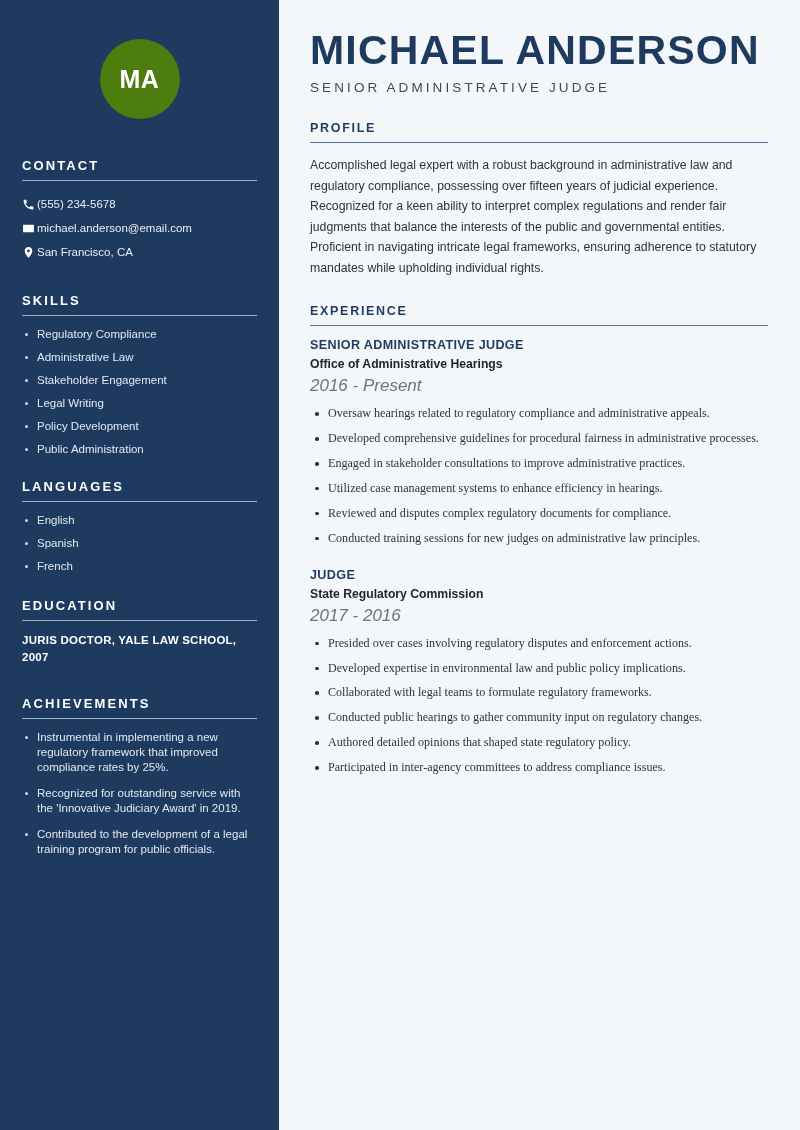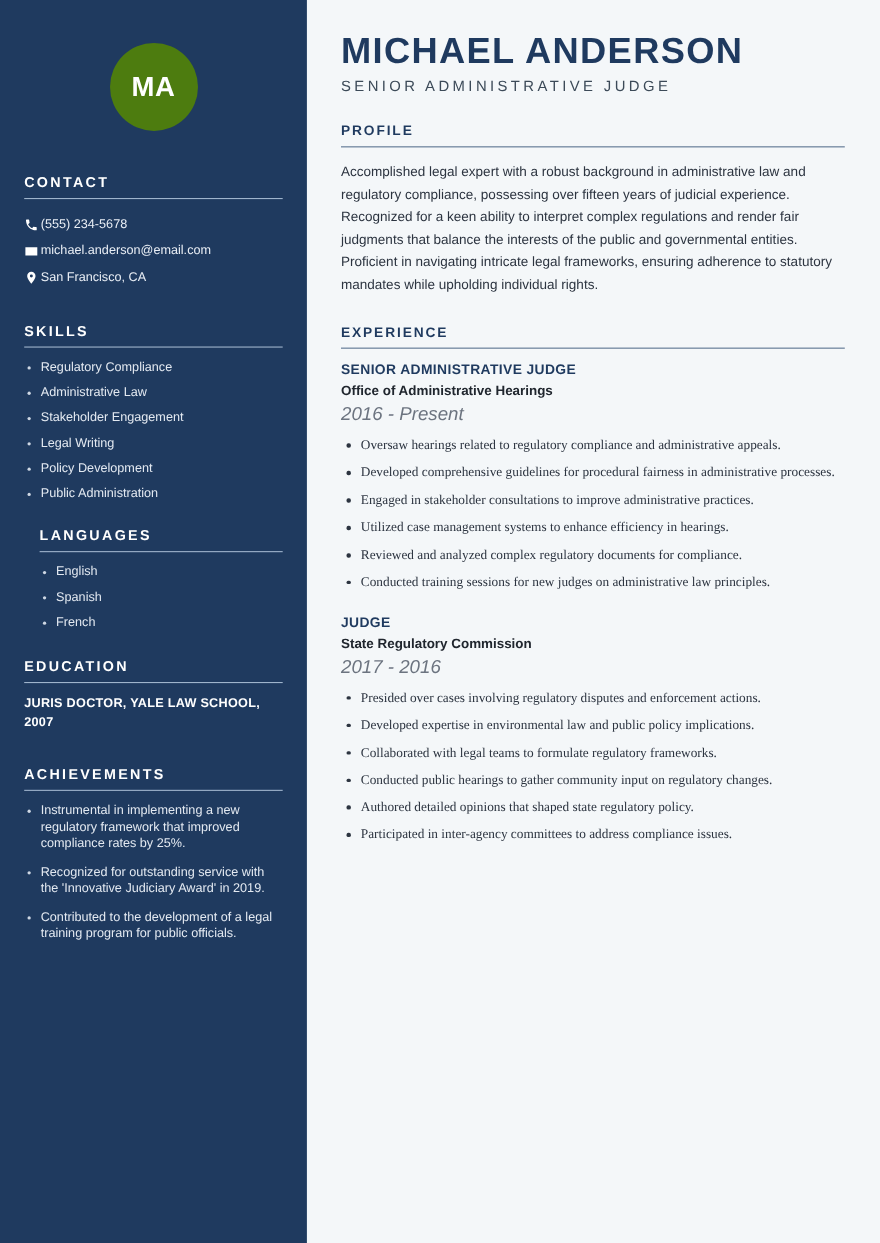--- a/index.html
+++ b/index.html
@@ -107,21 +107,21 @@
     position: absolute;
     left: 3px;
     top: 6px;
     width: 3px;
     height: 3px;
     border-radius: 50%;
     background: #cfd8e4;
   }
 
   #skills-section { margin-top: 29px; }
-  #languages-section { margin-top: 22px; margin-left: 14px; }
+  #languages-section { margin-top: 22px; }
   #education-section { margin-top: 24px; }
   #achievements-section { margin-top: 30px; }
 
   .edu-entry {
     font-size: 11.5px;
     font-weight: bold;
     line-height: 1.45;
     letter-spacing: 0.25px;
     color: #ffffff;
   }
@@ -130,21 +130,21 @@
 
   
   .main {
     flex: 1 1 auto;
     background: #f4f7f9;
     padding: 28px 32px 0 31px;
     min-width: 0;
   }
 
   .name {
-    font-size: 33px;
+    font-size: 41px;
     font-weight: bold;
     letter-spacing: 1.2px;
     color: #1f3a5f;
     line-height: 1.1;
   }
 
   .job-subtitle {
     font-size: 13.5px;
     letter-spacing: 3.1px;
     color: #3c4a58;
@@ -323,21 +323,21 @@
 
       <div class="exp-block">
         <div class="exp-role">SENIOR ADMINISTRATIVE JUDGE</div>
         <div class="exp-org">Office of Administrative Hearings</div>
         <div class="exp-dates">2016 - Present</div>
         <ul class="exp-list">
           <li>Oversaw hearings related to regulatory compliance and administrative appeals.</li>
           <li>Developed comprehensive guidelines for procedural fairness in administrative processes.</li>
           <li>Engaged in stakeholder consultations to improve administrative practices.</li>
           <li>Utilized case management systems to enhance efficiency in hearings.</li>
-          <li>Reviewed and analyzed complex regulatory documents for compliance.</li>
+          <li>Reviewed and disputes complex regulatory documents for compliance.</li>
           <li>Conducted training sessions for new judges on administrative law principles.</li>
         </ul>
       </div>
 
       <div class="exp-block">
         <div class="exp-role">JUDGE</div>
         <div class="exp-org">State Regulatory Commission</div>
         <div class="exp-dates">2017 - 2016</div>
         <ul class="exp-list">
           <li>Presided over cases involving regulatory disputes and enforcement actions.</li>

